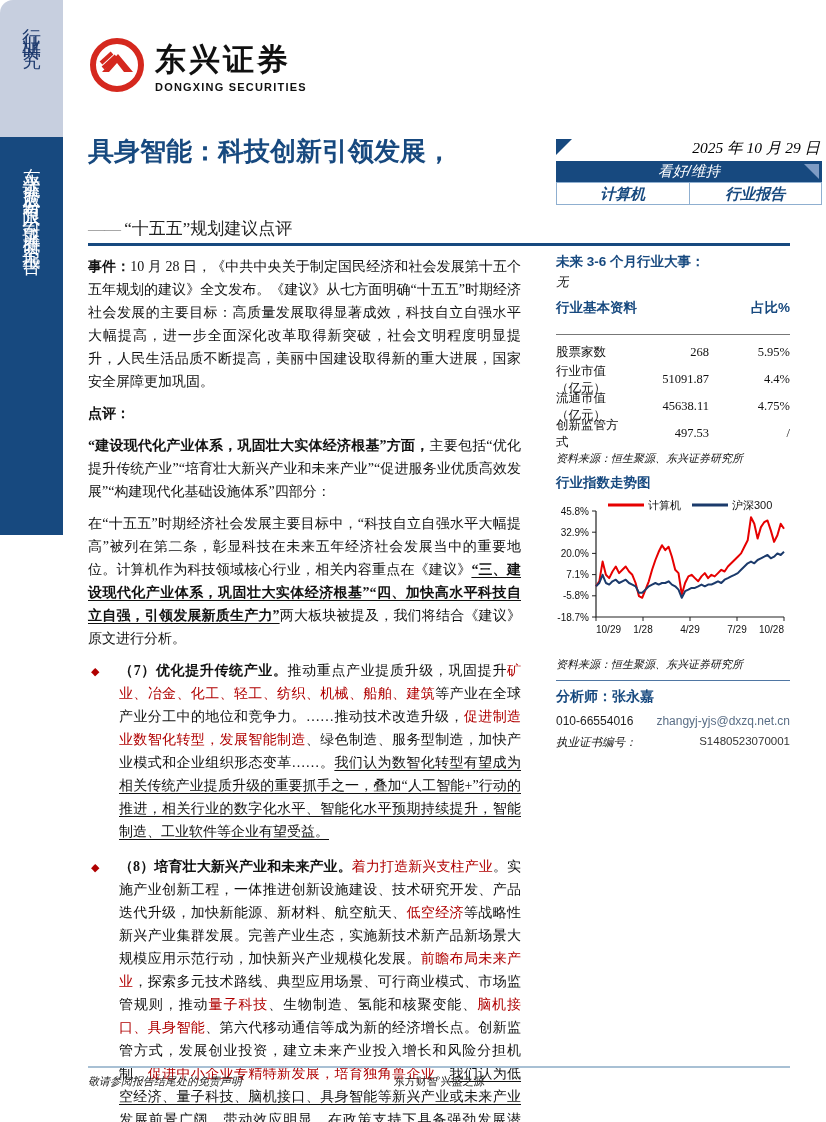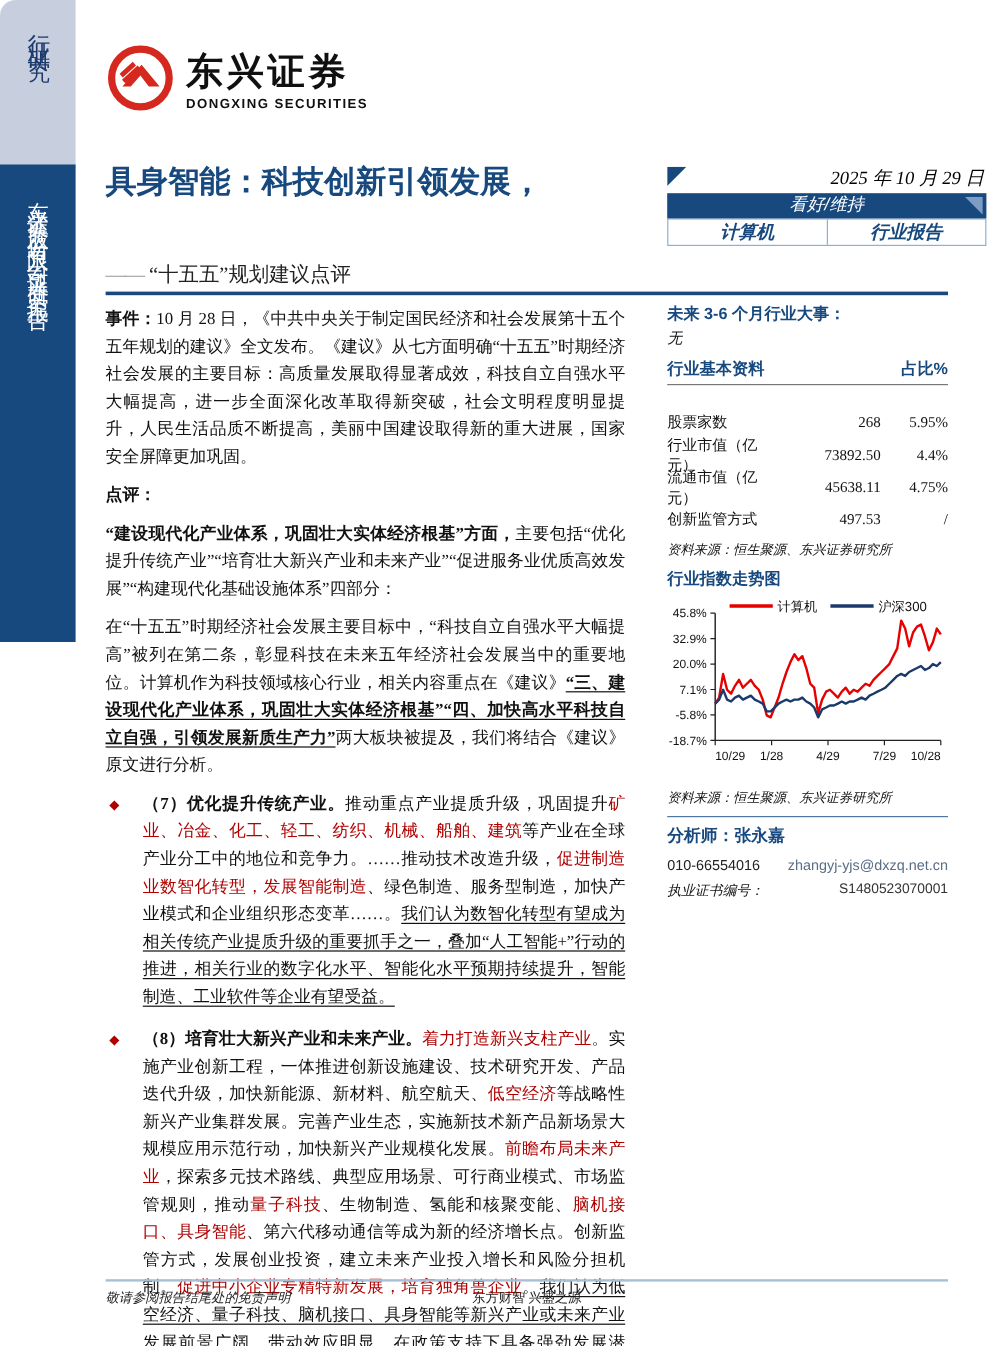--- a/index.html
+++ b/index.html
@@ -46,25 +46,25 @@
   .r{color:#b00000;}
   .u{text-decoration:underline;text-underline-offset:3px;}
   .bu{font-weight:bold;text-decoration:underline;text-underline-offset:3px;}
   .bullet{position:relative;padding-left:31px;margin-bottom:12px;}
   .bullet .mark{position:absolute;left:3px;top:1px;color:#b00000;font-size:11px;}
   
   .col-right{position:absolute;left:556px;top:253px;width:234px;font-size:12.5px;}
   .sb-h{font-family:"Liberation Sans",sans-serif;font-weight:bold;color:#17497f;font-size:13.5px;}
   .events-val{font-style:italic;font-size:12.5px;margin:3px 0 8px 0;}
   .basics-head{display:flex;justify-content:space-between;border-bottom:1px solid #777;
-               padding-bottom:3px;margin-bottom:18px;}
+               padding-bottom:17px;margin-bottom:4px;}
   .tbl-row{display:flex;height:27px;align-items:center;}
   .tl{flex:1;}
   .tv{width:80px;text-align:right;}
-  .tp{width:56px;text-align:right;}
+  .tp{width:56px;text-align:right;padding-left:25px;}
   .src{font-style:italic;font-size:11px;margin:4px 0 8px 0;}
   .chart-wrap{margin-top:5px;}
   .divider{height:1px;background:#4f76a3;margin:8px 0 7px 0;}
   .analyst-h{font-size:14px;}
   .contact{display:flex;justify-content:space-between;align-items:baseline;
            font-family:"Liberation Sans",sans-serif;font-size:12px;margin:8px 0 7px 0;color:#222;}
   .email{color:#5a6e86;}
   .cert{display:flex;justify-content:space-between;font-size:11.5px;}
   .cert-label{font-style:italic;}
   .cert-val{font-family:"Liberation Sans",sans-serif;color:#333;}
@@ -153,21 +153,21 @@
       <span class="sb-h">占比%</span>
     </div>
     <div>
       <div class="tbl-row">
         <span class="tl">股票家数</span>
         <span class="tv">268</span>
         <span class="tp">5.95%</span>
       </div>
       <div class="tbl-row">
         <span class="tl">行业市值（亿元）</span>
-        <span class="tv">73892.50</span>
+        <span class="tv">51091.87</span>
         <span class="tp">4.4%</span>
       </div>
       <div class="tbl-row">
         <span class="tl">流通市值（亿元）</span>
         <span class="tv">45638.11</span>
         <span class="tp">4.75%</span>
       </div>
       <div class="tbl-row">
         <span class="tl">创新监管方式</span>
         <span class="tv">497.53</span>

